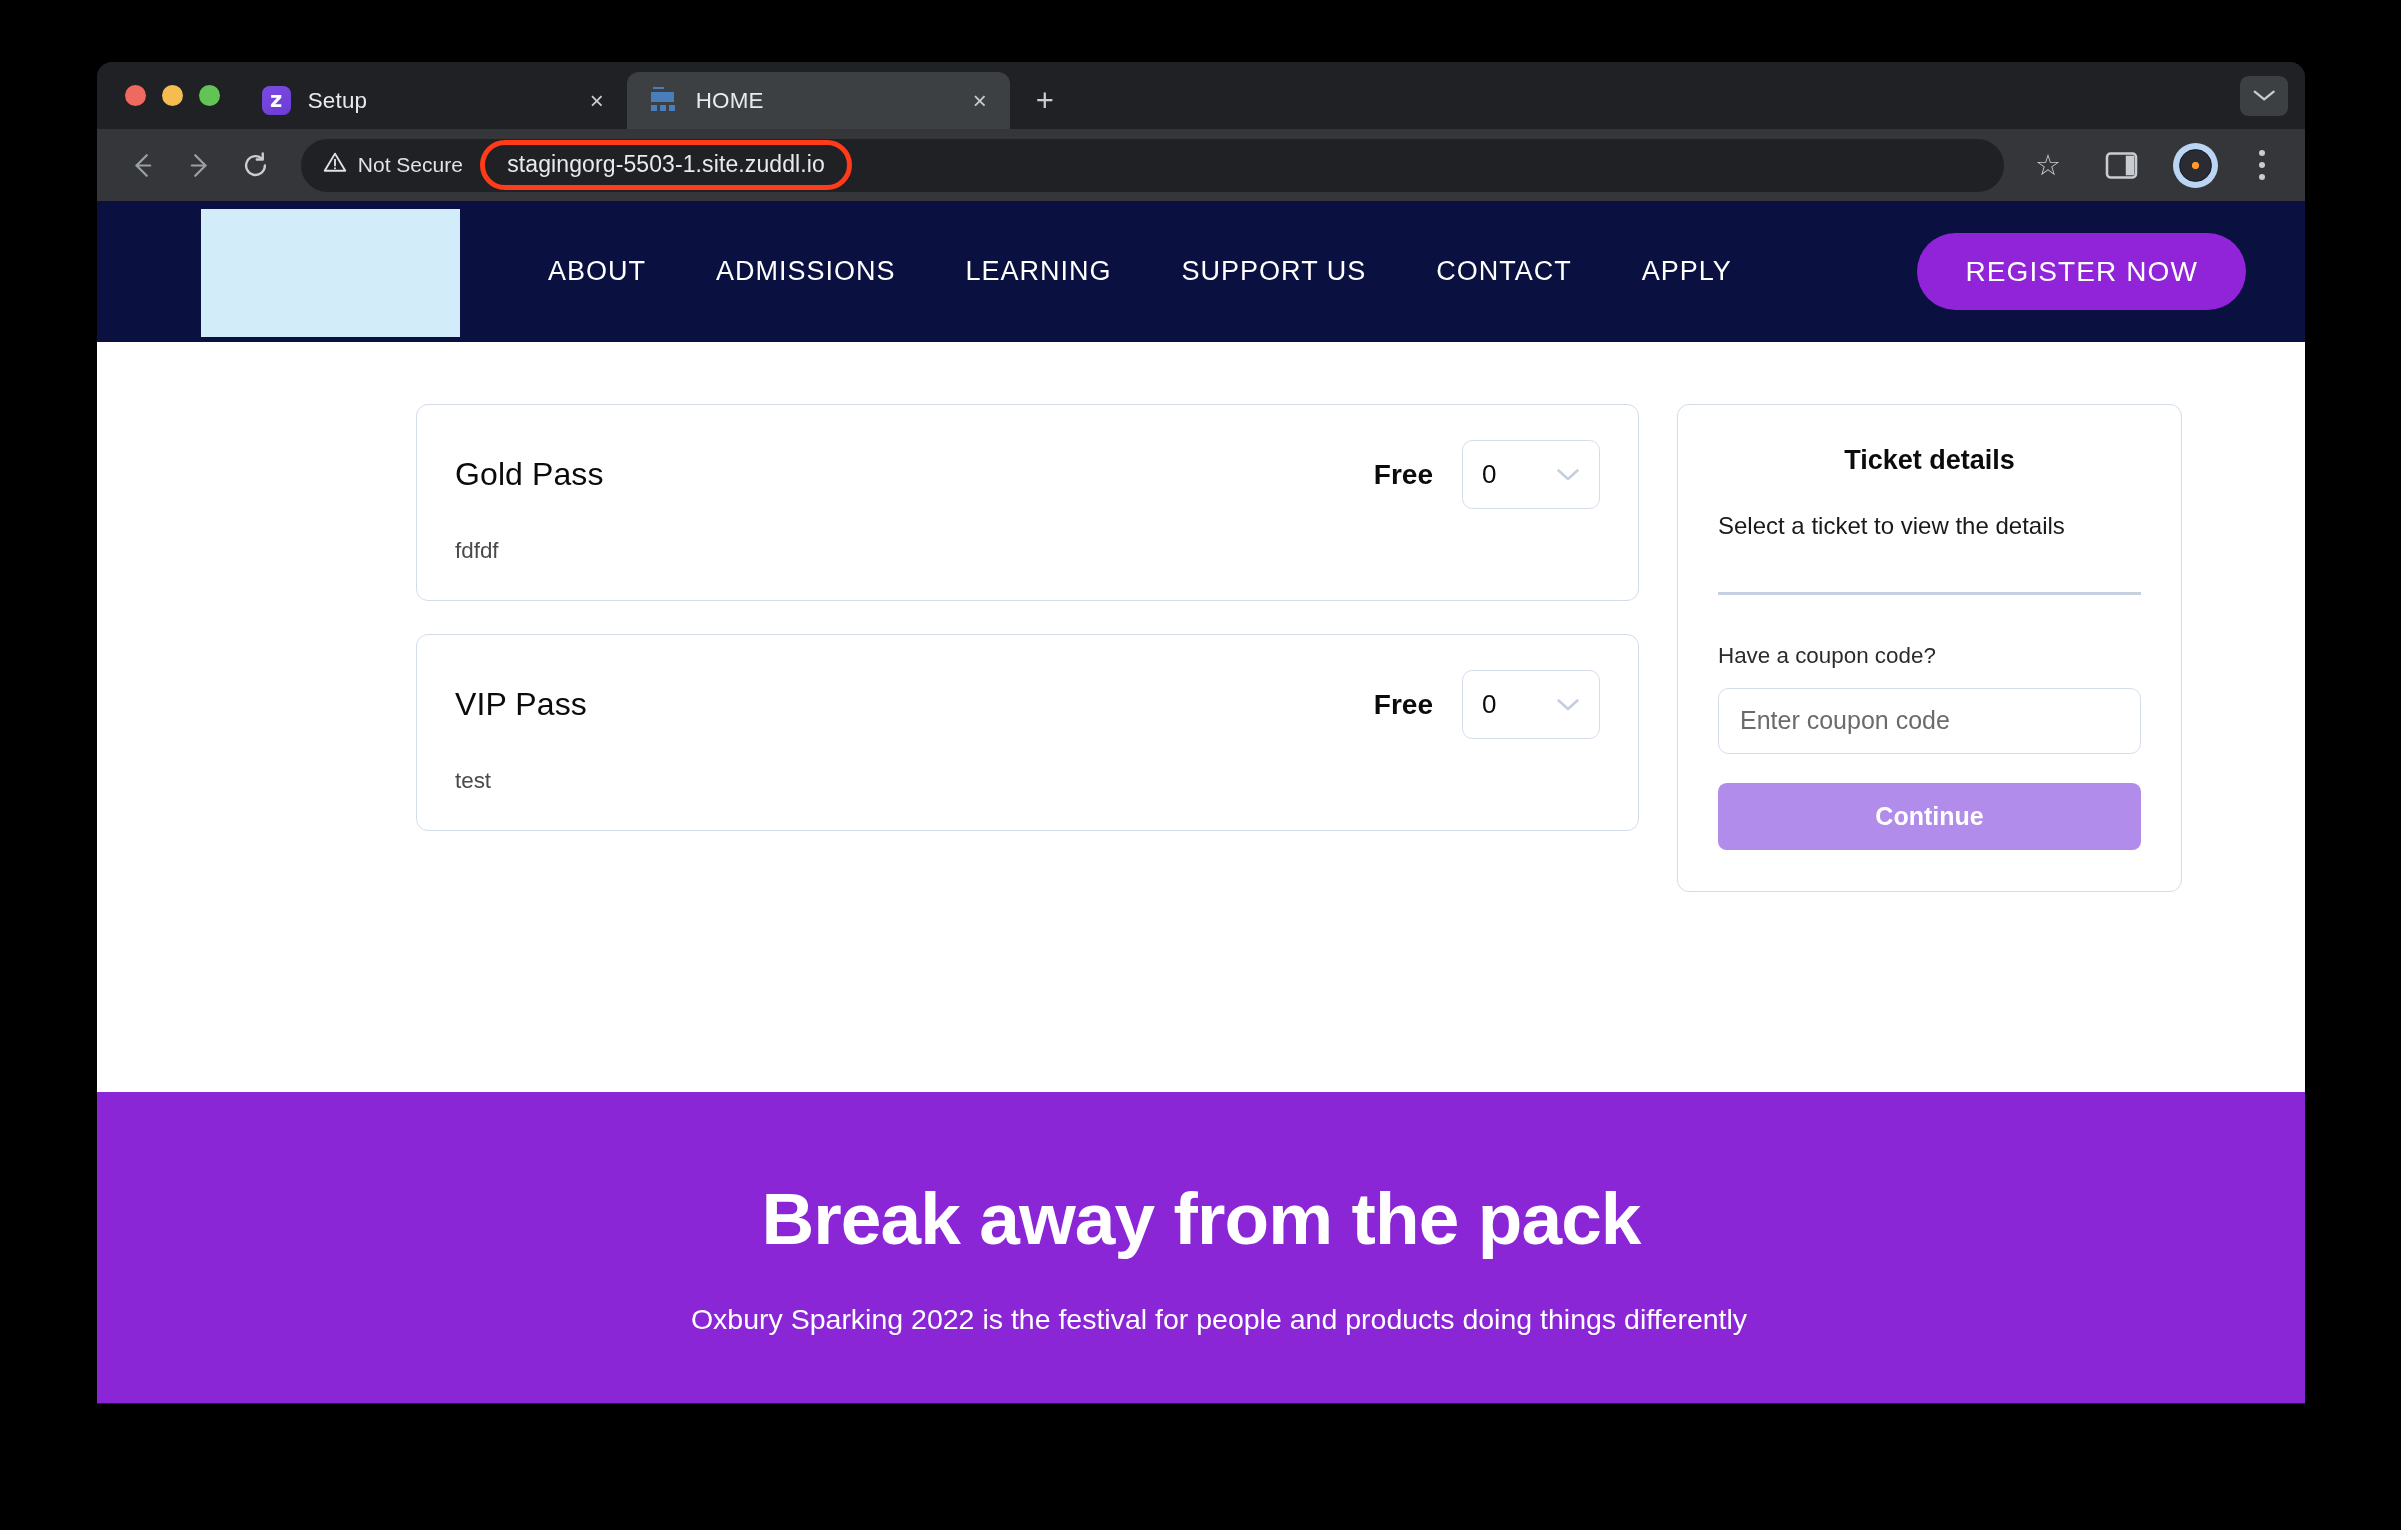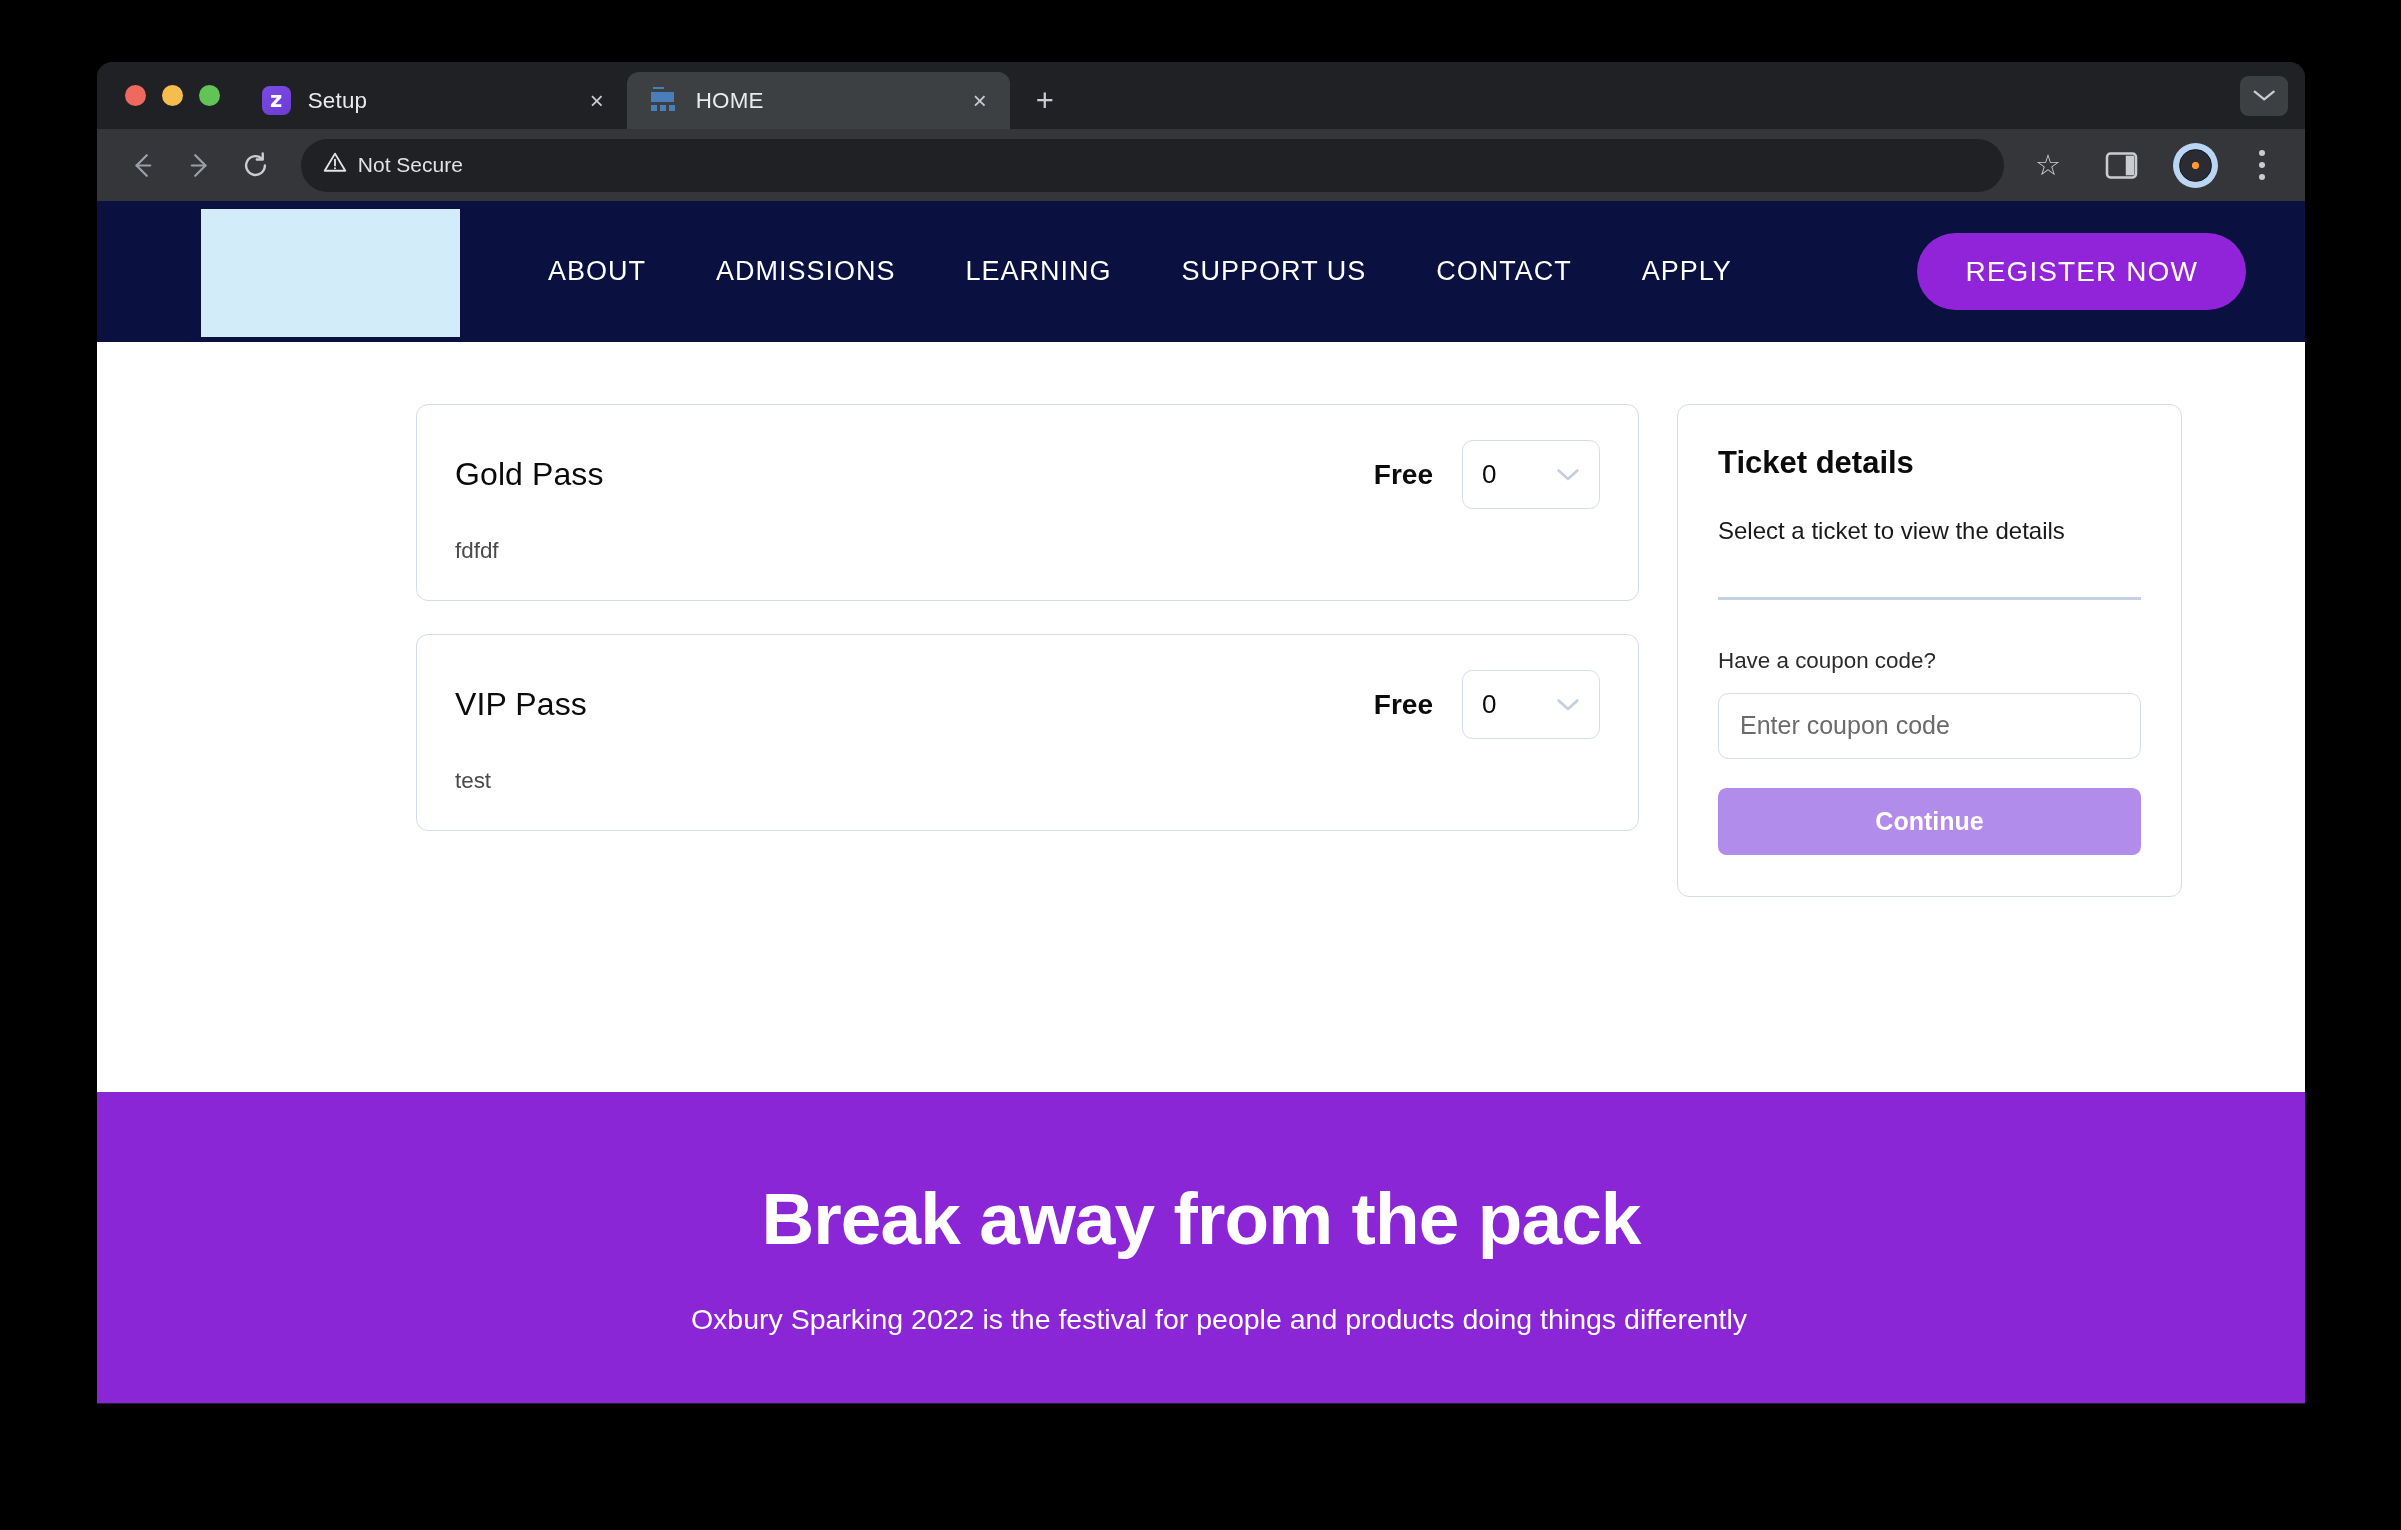--- a/index.html
+++ b/index.html
@@ -340,24 +340,25 @@
   #ticket-details-panel {
     width: 505px;
     flex: 0 0 505px;
     border: 1.7px solid #D4DCEA;
     border-radius: 12px;
     background: #fff;
     padding: 40px 40px 41px 40px;
     margin-top: 0;
   }
   #ticket-details-title {
-    font-size: 31px;
+    font-size: 27px;
     font-weight: bold;
     color: #0B0B0B;
     margin-bottom: 36px;
+    text-align: center;
   }
   #ticket-details-subtitle {
     font-size: 24px;
     color: #1A1A1A;
     margin-bottom: 52px;
   }
   #panel-divider {
     height: 2.6px;
     background: #C6D0E0;
     margin-bottom: 48px;
@@ -488,20 +489,23 @@
         <span>
           <svg width="24" height="22.4" viewBox="0 0 28 26" aria-hidden="true">
             <path d="M14 3 L26 23 L2 23 Z" fill="none" stroke="#E0E2E5" stroke-width="2.2" stroke-linejoin="round"></path>
             <path d="M14 10 L14 17" stroke="#E0E2E5" stroke-width="2.2" stroke-linecap="round"></path>
             <circle cx="14" cy="20" r="1.2" fill="#E0E2E5"></circle>
           </svg>
         </span>
         <span>Not Secure</span>
       </span>
 
+      <span id="url-highlight">
+        <span id="url-text">stagingorg-5503-1.site.zuddl.io</span>
+      </span>
     </div>
 
     <div id="star-button">☆</div>
 
     <div id="sidepanel-button">
       <svg width="33" height="29" viewBox="0 0 38 34" aria-hidden="true">
         <rect x="2" y="3" width="34" height="28" rx="4" fill="none" stroke="#C9CCD0" stroke-width="3"></rect>
         <rect x="24" y="5.5" width="10" height="23" fill="#C9CCD0"></rect>
       </svg>
     </div>

